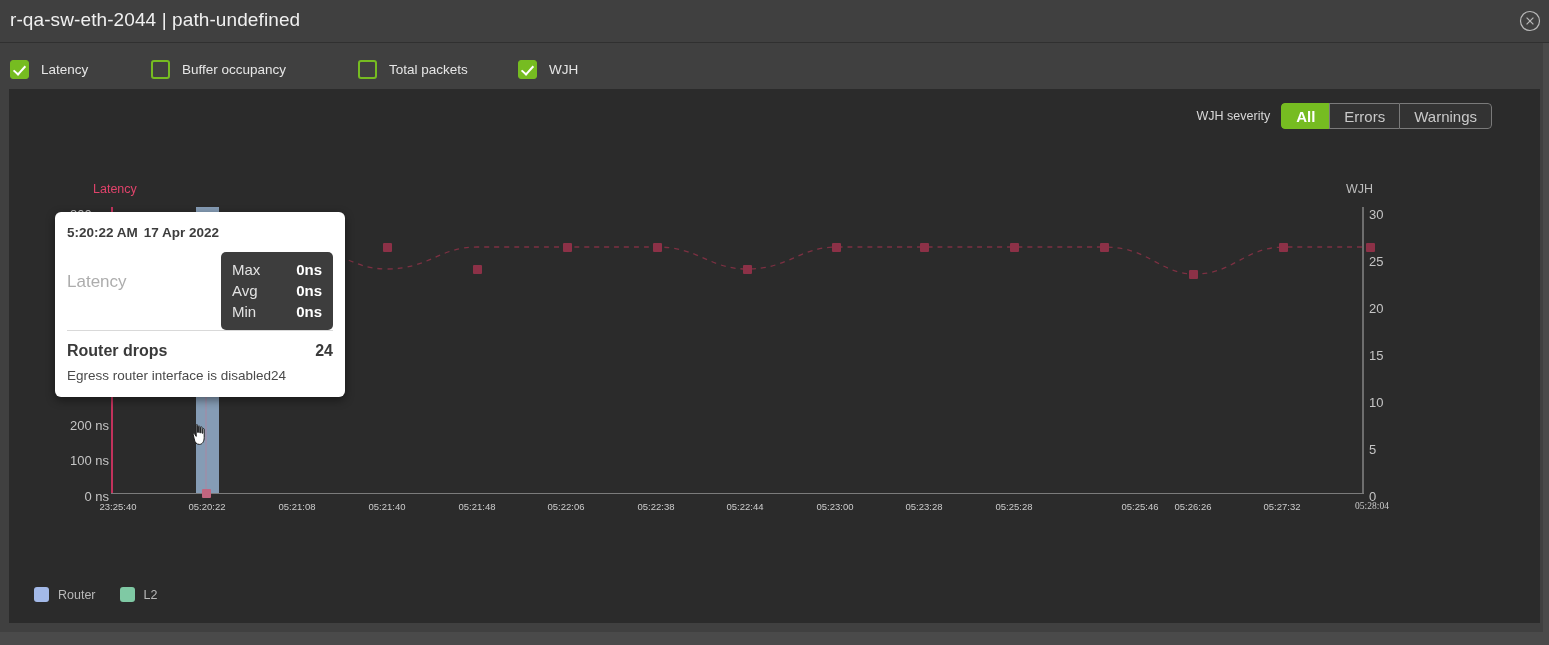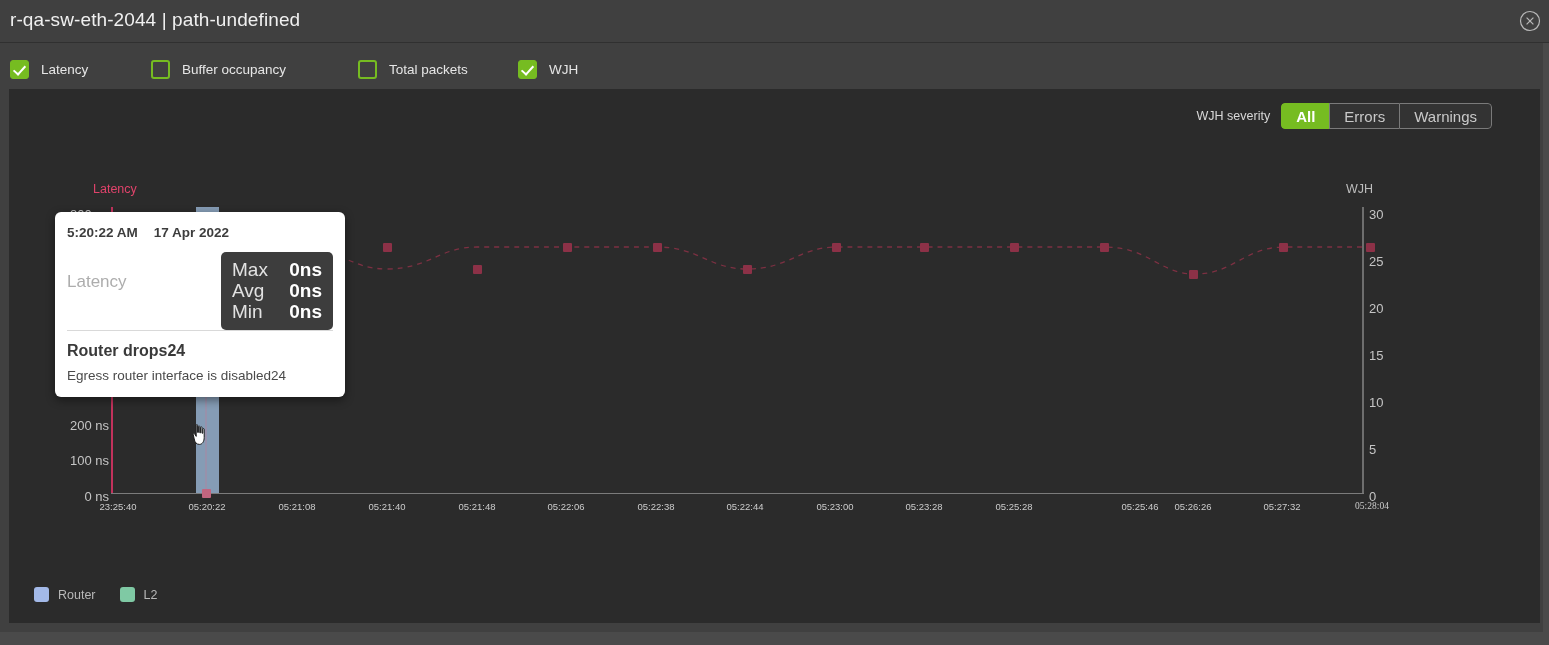--- a/index.html
+++ b/index.html
@@ -297,21 +297,21 @@
   }
   .tt-time {
     padding-top: 13px;
     font-size: 13.5px;
     font-weight: bold;
     color: #3d3d3d;
     white-space: nowrap;
   }
   .tt-time .date {
     font-weight: bold;
-    margin-left: 16px;
+    margin-left: 6px;
   }
   .tt-mid {
     position: relative;
     height: 88px;
   }
   .tt-series {
     position: absolute;
     left: 0;
     top: 32px;
     font-size: 17px;
@@ -323,33 +323,34 @@
     top: 12px;
     background: #3d3d3d;
     border-radius: 5px;
     padding: 7px 11px 8px 11px;
     width: 112px;
     box-sizing: border-box;
   }
   .tt-srow {
     display: flex;
     justify-content: space-between;
-    font-size: 19px;
+    font-size: 15px;
     color: #e8e8e8;
     line-height: 21px;
   }
   .tt-srow .k { color: #e2e2e2; }
   .tt-srow .v { font-weight: bold; color: #ffffff; }
   .tt-sep {
     height: 1px;
     background: #d9d9d9;
     margin: 2px 0 0 0;
   }
   .tt-drop {
     display: flex;
+    justify-content: space-between;
     align-items: baseline;
     padding: 11px 0 0 0;
   }
   .tt-drop .lbl {
     font-size: 16px;
     font-weight: bold;
     color: #3a3a3a;
   }
   .tt-drop .num {
     font-size: 16px;

